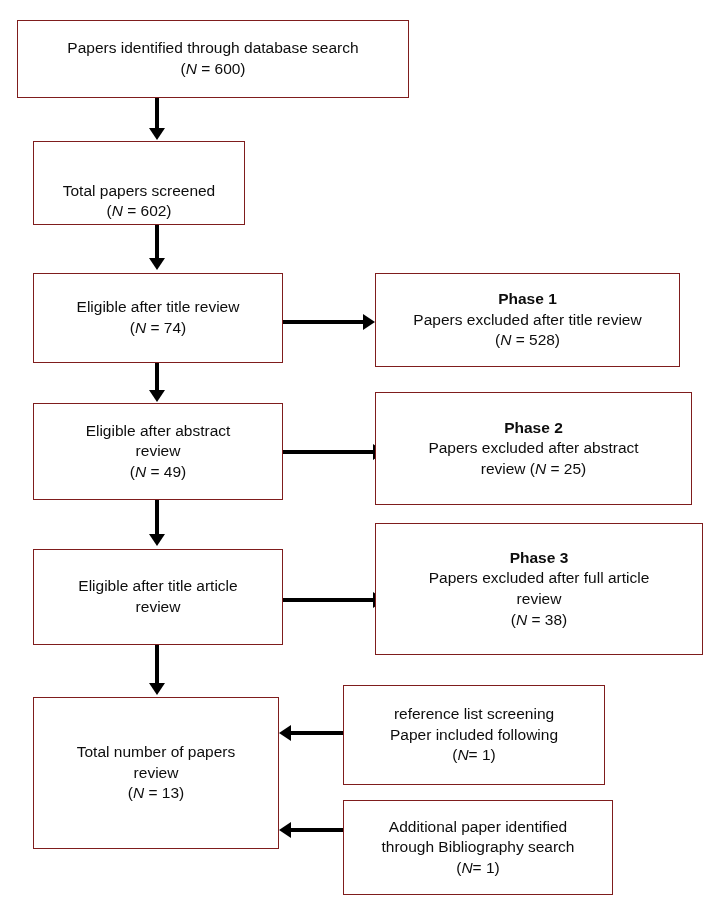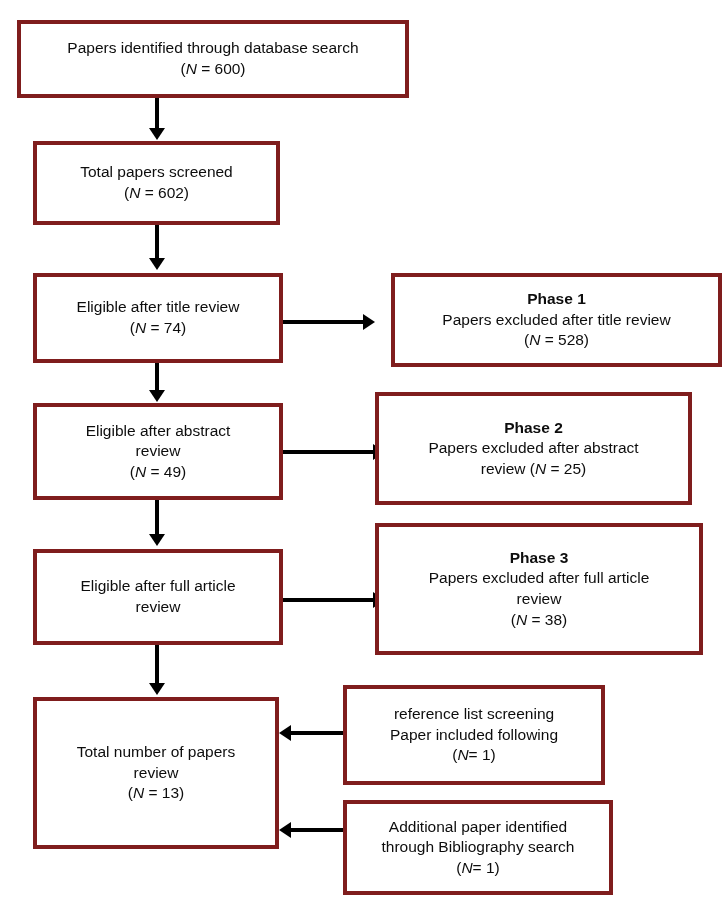--- a/index.html
+++ b/index.html
@@ -14,21 +14,21 @@
   #canvas {
     position: relative;
     width: 724px;
     height: 909px;
     background: #ffffff;
     overflow: hidden;
   }
   .node {
     position: absolute;
     box-sizing: border-box;
-    border: 4px solid #7f1d1d;
+    border: 1px solid #7f1d1d;
     background: #ffffff;
     display: flex;
     align-items: center;
     justify-content: center;
     text-align: center;
     font-size: 15.5px;
     line-height: 1.33;
     color: #0d0d0d;
     padding: 2px 12px;
   }
@@ -89,41 +89,41 @@
   <div class="node" style="left:17px; top:20px; width:392px; height:78px;">
     <div class="inner">
       <span class="ln">Papers identified through database search</span>
       <span class="ln">(<span class="nvar">N</span> = 600)</span>
     </div>
   </div>
 
   <div class="conn vline" style="left:155px; top:98px; height:32px;"></div>
   <div class="arrow-down" style="left:149px; top:128px;"></div>
 
-  <div class="node" style="left:33px; top:141px; width:247px; height:84px;">
+  <div class="node" style="left:33px; top:141px; width:212px; height:84px;align-items:flex-end;">
     <div class="inner">
       <span class="ln">Total papers screened</span>
       <span class="ln">(<span class="nvar">N</span> = 602)</span>
     </div>
   </div>
 
   <div class="conn vline" style="left:155px; top:225px; height:34px;"></div>
   <div class="arrow-down" style="left:149px; top:258px;"></div>
 
   <div class="node" style="left:33px; top:273px; width:250px; height:90px;">
     <div class="inner">
       <span class="ln">Eligible after title review</span>
       <span class="ln">(<span class="nvar">N</span> = 74)</span>
     </div>
   </div>
 
   <div class="conn hline" style="left:283px; top:320px; width:82px;"></div>
   <div class="arrow-right" style="left:363px; top:314px;"></div>
 
-  <div class="node" style="left:375px; top:273px; width:331px; height:94px;margin-left:16px;">
+  <div class="node" style="left:375px; top:273px; width:305px; height:94px;">
     <div class="inner">
       <span class="ln phase-title">Phase 1</span>
       <span class="ln">Papers excluded after title review</span>
       <span class="ln">(<span class="nvar">N</span> = 528)</span>
     </div>
   </div>
 
   <div class="conn vline" style="left:155px; top:363px; height:30px;"></div>
   <div class="arrow-down" style="left:149px; top:390px;"></div>
 
@@ -144,21 +144,21 @@
       <span class="ln">Papers excluded after abstract</span>
       <span class="ln">review (<span class="nvar">N</span> = 25)</span>
     </div>
   </div>
 
   <div class="conn vline" style="left:155px; top:500px; height:36px;"></div>
   <div class="arrow-down" style="left:149px; top:534px;"></div>
 
   <div class="node" style="left:33px; top:549px; width:250px; height:96px;">
     <div class="inner">
-      <span class="ln">Eligible after full article</span>
+      <span class="ln">Eligible after title article</span>
       <span class="ln">review</span>
     </div>
   </div>
 
   <div class="conn hline" style="left:283px; top:598px; width:92px;"></div>
   <div class="arrow-right" style="left:373px; top:592px;"></div>
 
   <div class="node" style="left:375px; top:523px; width:328px; height:132px;">
     <div class="inner">
       <span class="ln phase-title">Phase 3</span>

